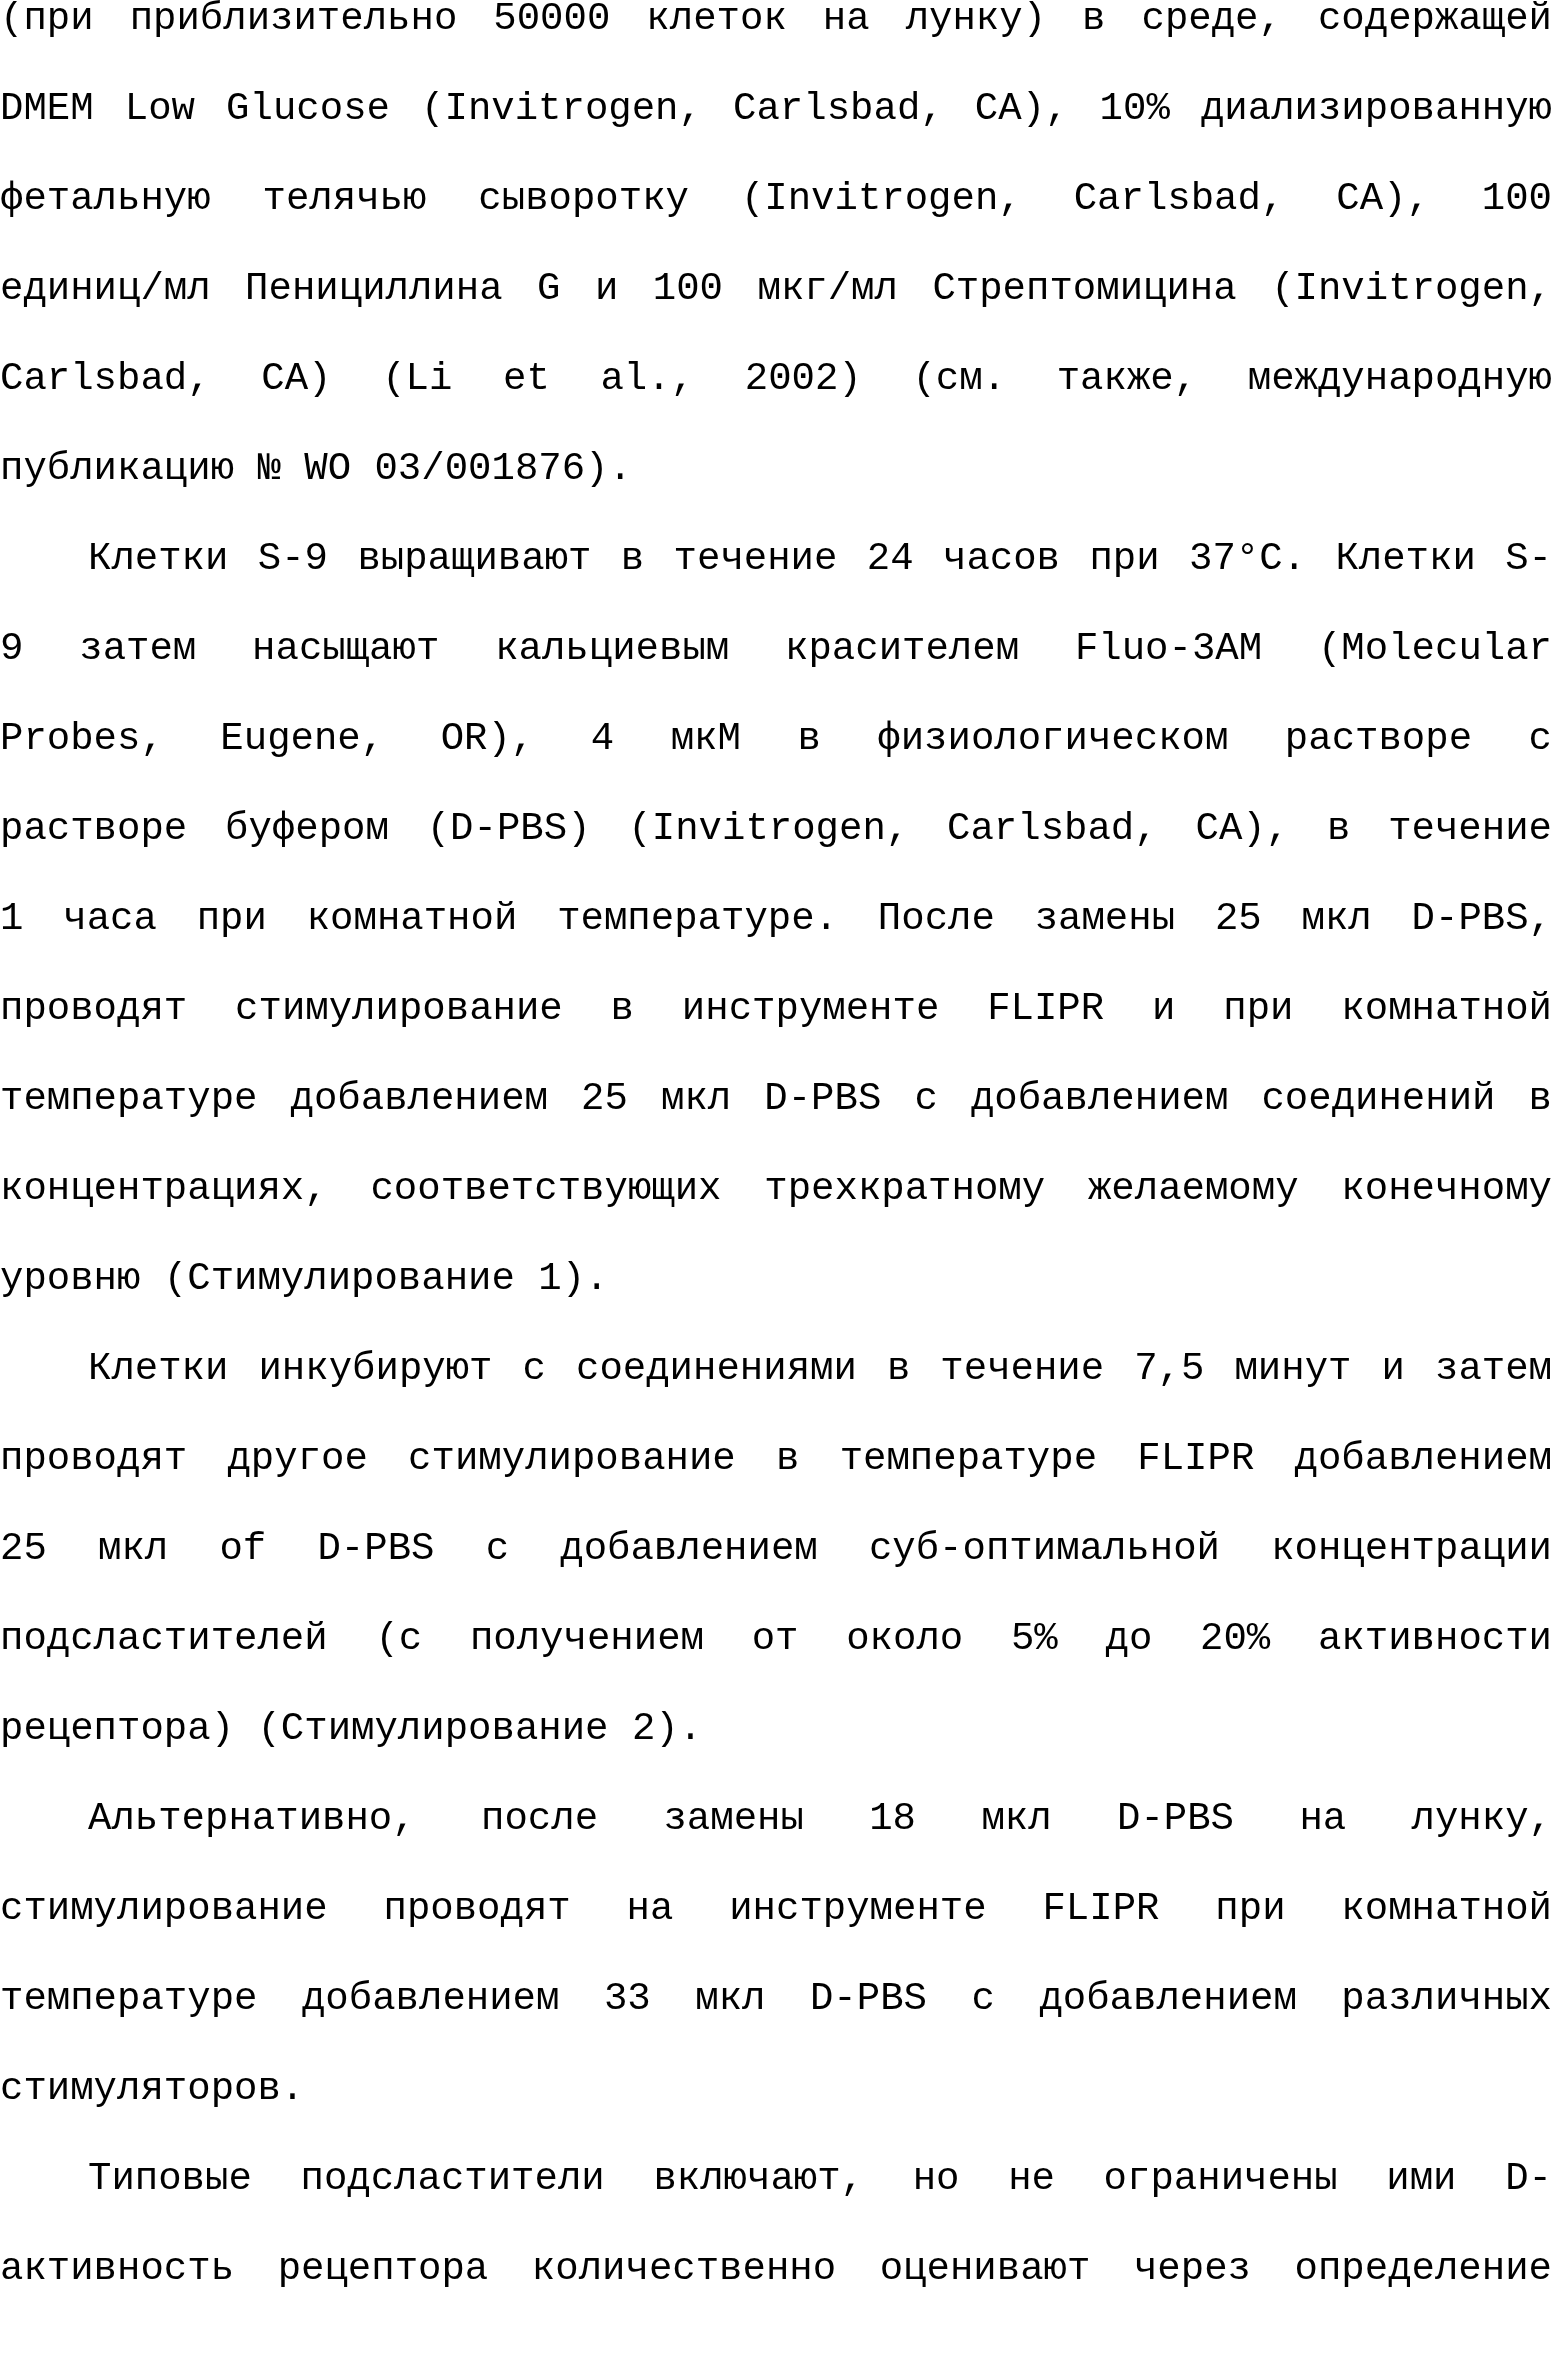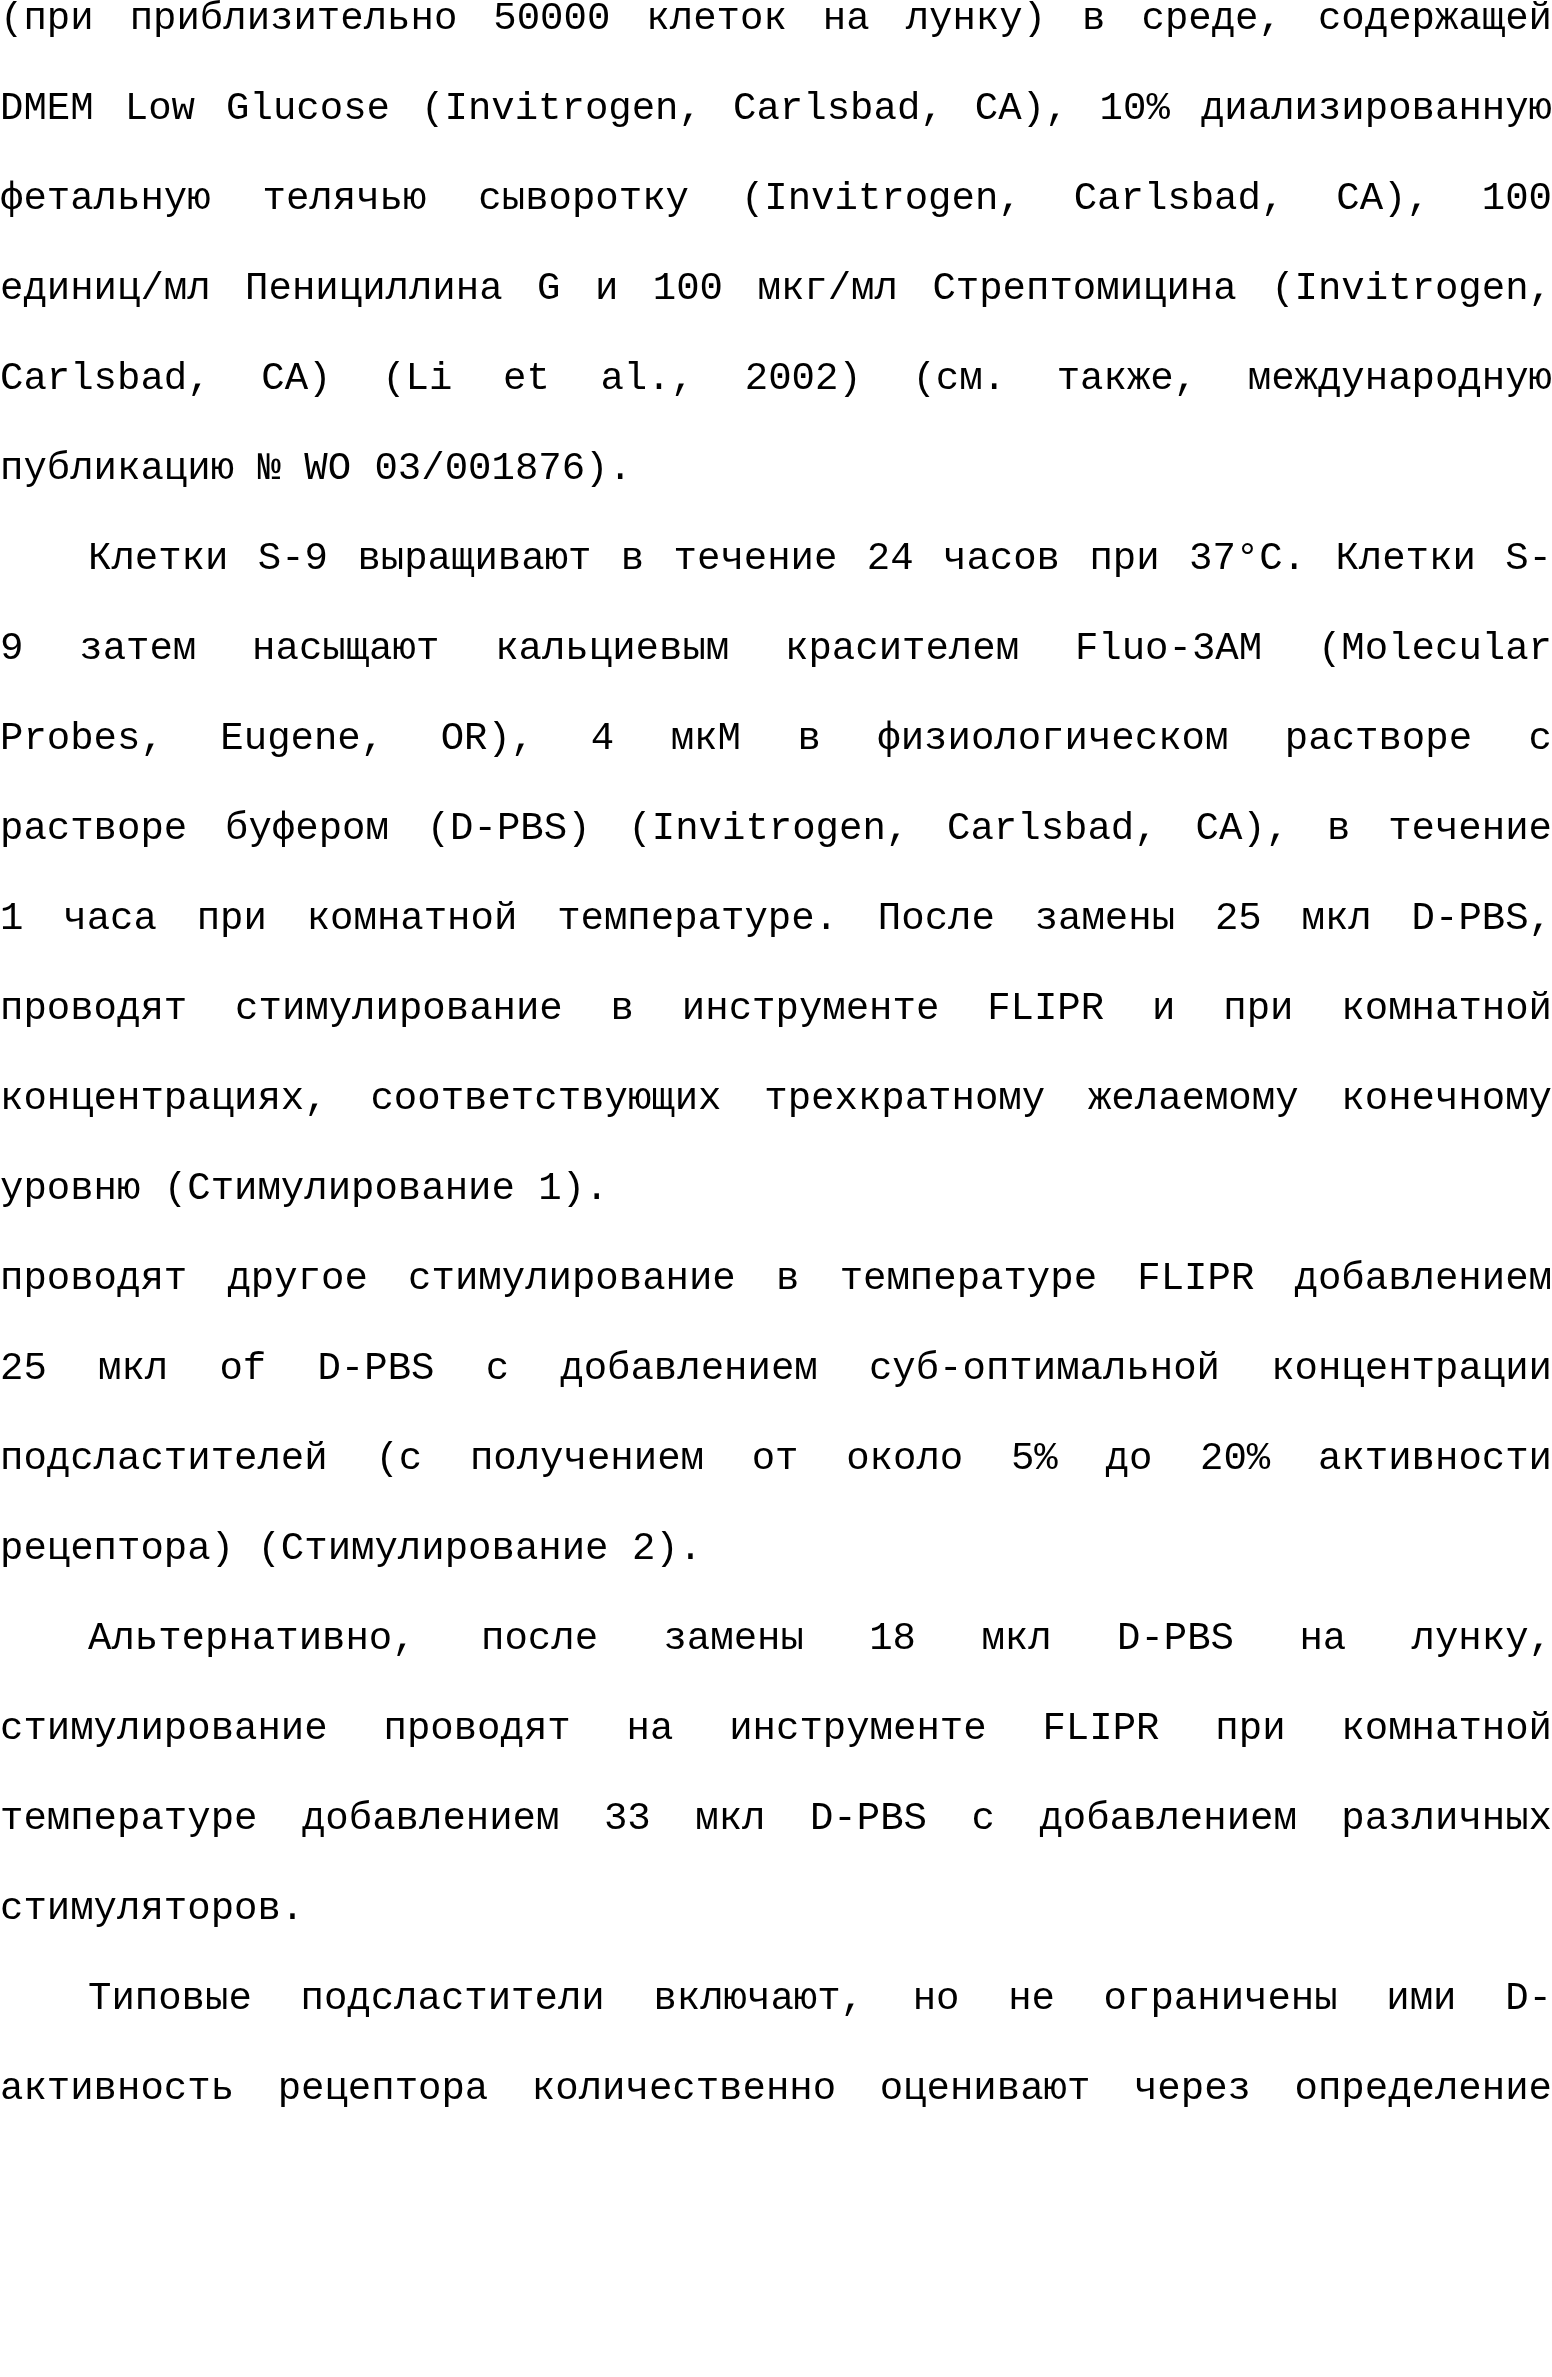--- a/index.html
+++ b/index.html
@@ -50,22 +50,24 @@
       <div class="line">фетальную телячью сыворотку (Invitrogen, Carlsbad, CA), 100</div>
       <div class="line">единиц/мл Пенициллина G и 100 мкг/мл Стрептомицина (Invitrogen,</div>
       <div class="line">Carlsbad, CA) (Li et al., 2002) (см. также, международную</div>
       <div class="line noexpand">публикацию № WO 03/001876).</div>
       <div class="line indent">Клетки S-9 выращивают в течение 24 часов при 37°C. Клетки S-</div>
       <div class="line">9 затем насыщают кальциевым красителем Fluo-3AM (Molecular</div>
       <div class="line">Probes, Eugene, OR), 4 мкМ в физиологическом растворе с</div>
       <div class="line">растворе буфером (D-PBS) (Invitrogen, Carlsbad, CA), в течение</div>
       <div class="line">1 часа при комнатной температуре. После замены 25 мкл D-PBS,</div>
       <div class="line">проводят стимулирование в инструменте FLIPR и при комнатной</div>
+      <div class="line">температуре добавлением 25 мкл D-PBS с добавлением соединений в</div>
       <div class="line">концентрациях, соответствующих трехкратному желаемому конечному</div>
       <div class="line noexpand">уровню (Стимулирование 1).</div>
+      <div class="line indent">Клетки инкубируют с соединениями в течение 7,5 минут и затем</div>
       <div class="line">проводят другое стимулирование в температуре FLIPR добавлением</div>
       <div class="line">25 мкл of D-PBS с добавлением суб-оптимальной концентрации</div>
       <div class="line">подсластителей (с получением от около 5% до 20% активности</div>
       <div class="line noexpand">рецептора) (Стимулирование 2).</div>
       <div class="line indent">Альтернативно, после замены 18 мкл D-PBS на лунку,</div>
       <div class="line">стимулирование проводят на инструменте FLIPR при комнатной</div>
       <div class="line">температуре добавлением 33 мкл D-PBS с добавлением различных</div>
       <div class="line noexpand">стимуляторов.</div>
       <div class="line indent">Типовые подсластители включают, но не ограничены ими D-</div>
       <div class="line">активность рецептора количественно оценивают через определение</div>

